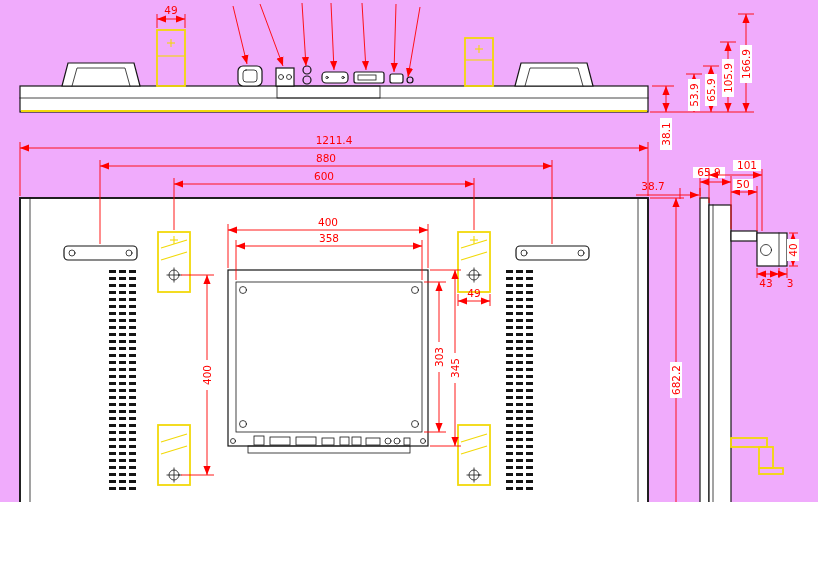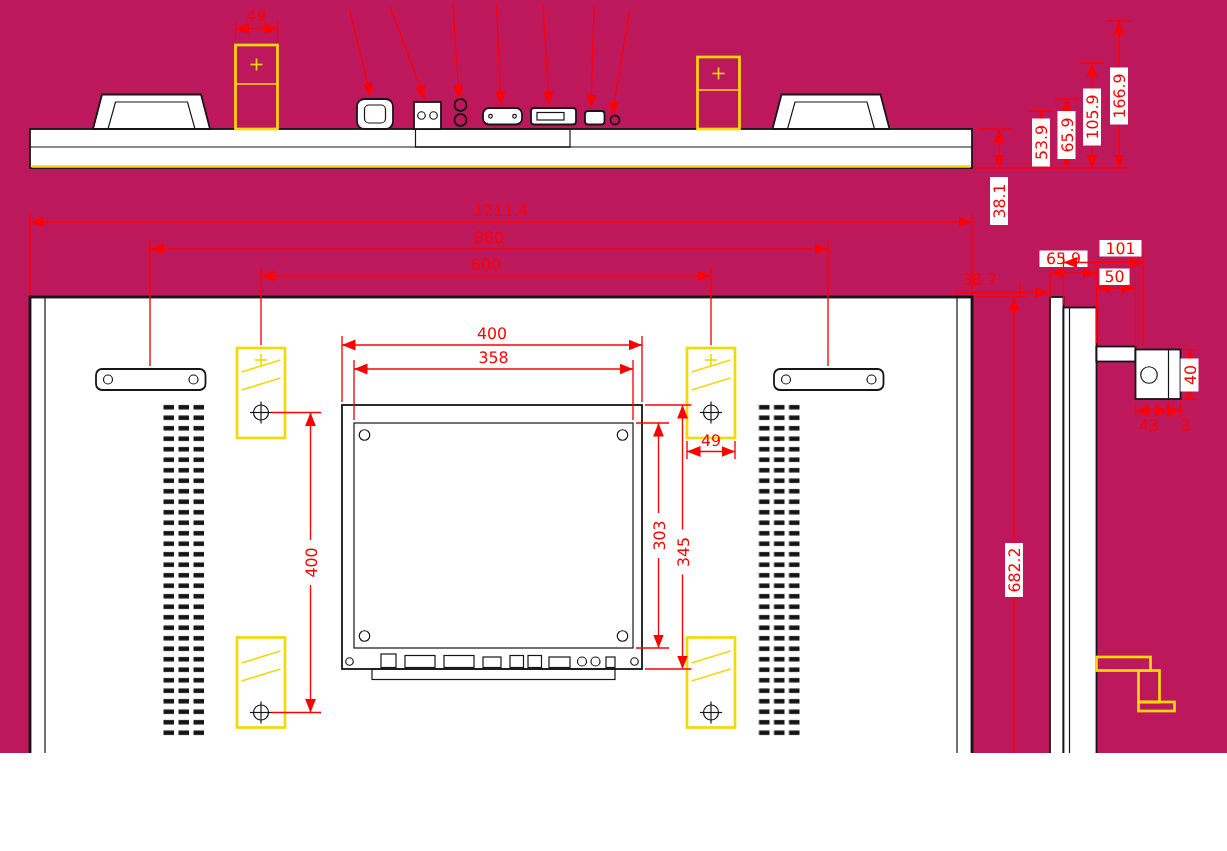--- a/index.html
+++ b/index.html
@@ -1,16 +1,16 @@
 <!DOCTYPE html>
 <html style="--dimension: #ff0000; --outline: #161616; --highlight: #f2d90a;"><head>
 <meta charset="utf-8">
 <style>
   html,body{margin:0;padding:0;background:#ffffff}
-  .sheet{position:relative;width:818px;height:502px;background:#be185d;overflow:hidden}
+  .sheet{position:relative;width:818px;height:502px;background:#f0abfc;overflow:hidden}
   svg{display:block}
   .ol{fill:none;stroke:var(--outline,#111);stroke-width:1.2;stroke-linecap:square}
   .olf{fill:#fff;stroke:var(--outline,#111);stroke-width:1.2}
   .olf2{fill:#fff;stroke:var(--outline,#111);stroke-width:1.9}
   .thin{stroke-width:.8}
   .dim{stroke:var(--dimension,#f00);stroke-width:.9;fill:none}
   .dimt{fill:var(--dimension,#f00);font:10.5px "DejaVu Sans",sans-serif;text-anchor:middle}
   .hl{fill:none;stroke:var(--highlight,#f5e000);stroke-width:1.8}
   .hl2{fill:none;stroke:var(--highlight,#f5e000);stroke-width:1.1}
   .bg{fill:#fff}

